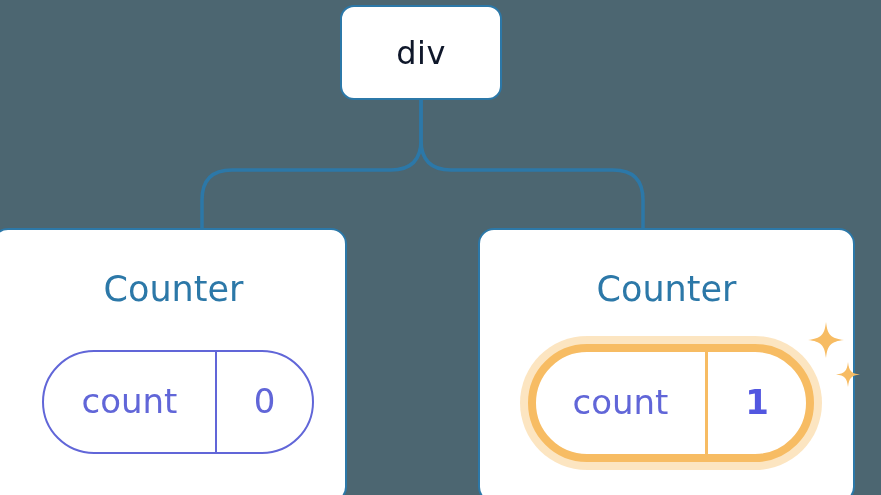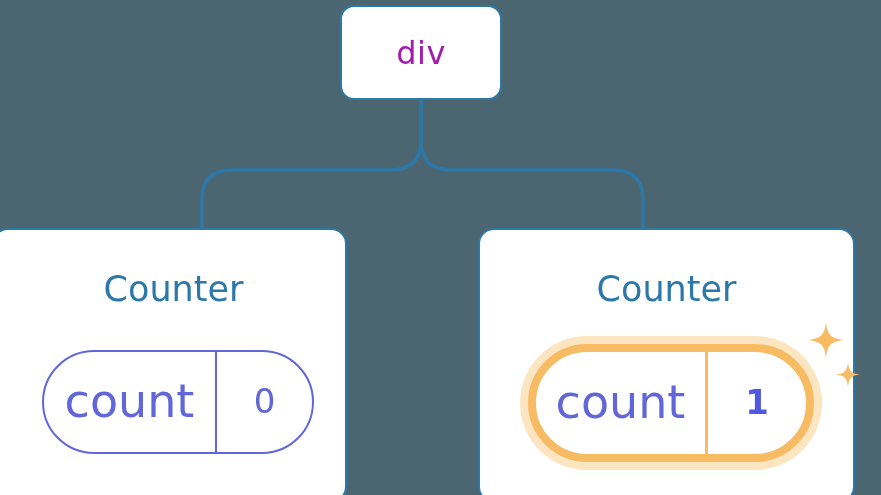--- a/index.html
+++ b/index.html
@@ -40,21 +40,21 @@
     background: #ffffff;
     border: 2px solid #2c78a8;
     border-radius: 14px;
     box-sizing: border-box;
     display: flex;
     align-items: center;
     justify-content: center;
   }
   .root-label {
     font-size: 32px;
-    color: #a21caf;
+    color: #0f172a;
     letter-spacing: 0.5px;
     line-height: 1;
   }
 
   
   .card {
     position: absolute;
     background: #ffffff;
     border: 2px solid #2c78a8;
     border-radius: 16px;
@@ -104,21 +104,21 @@
     width: 173px;
     border-right: 2px solid #6166d8;
   }
   .pill-key, .pill-val {
     display: flex;
     align-items: center;
     justify-content: center;
     box-sizing: border-box;
   }
   .pill-key {
-    font-size: 46px;
+    font-size: 34px;
     color: #6166d8;
     line-height: 1;
     padding-bottom: 3px;
   }
   .pill-val {
     flex: 1;
     font-size: 34px;
     color: #6166d8;
     line-height: 1;
     padding-bottom: 3px;

